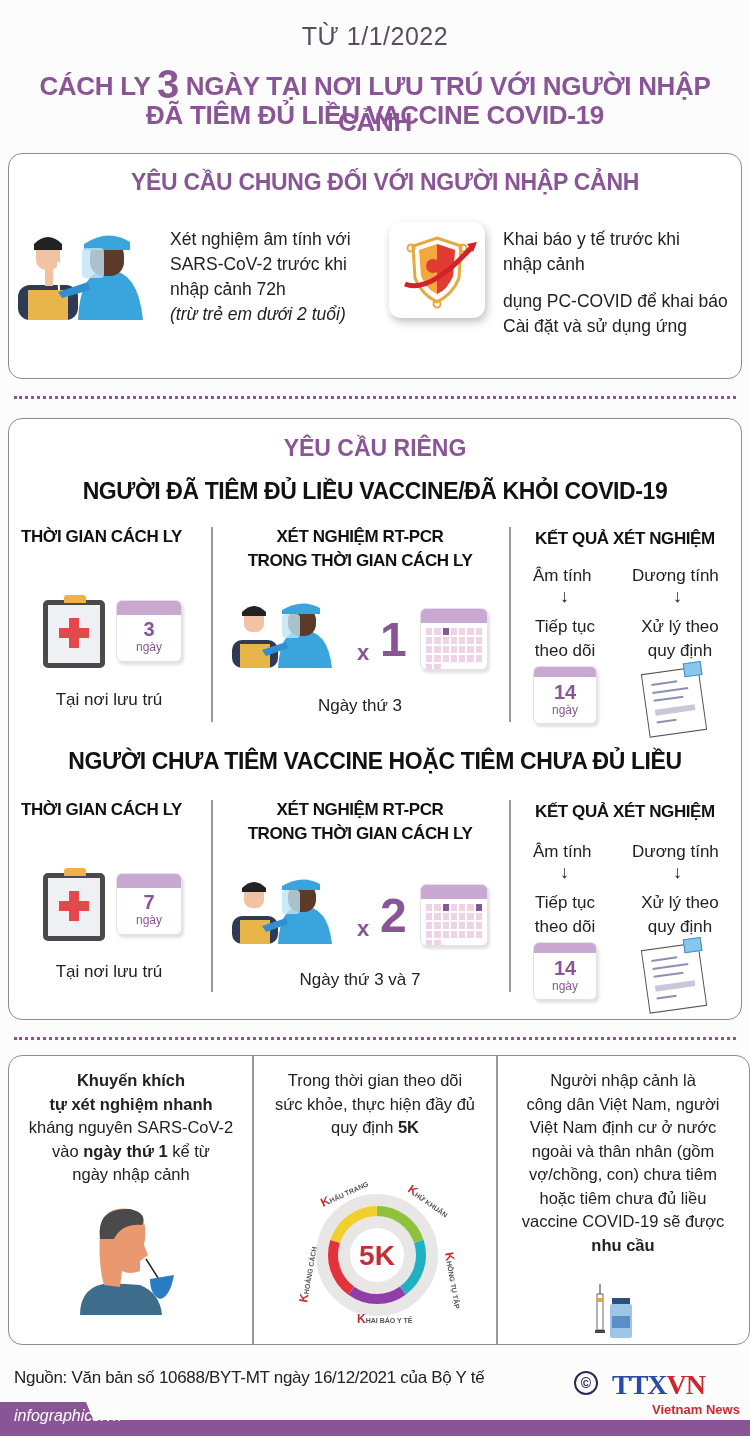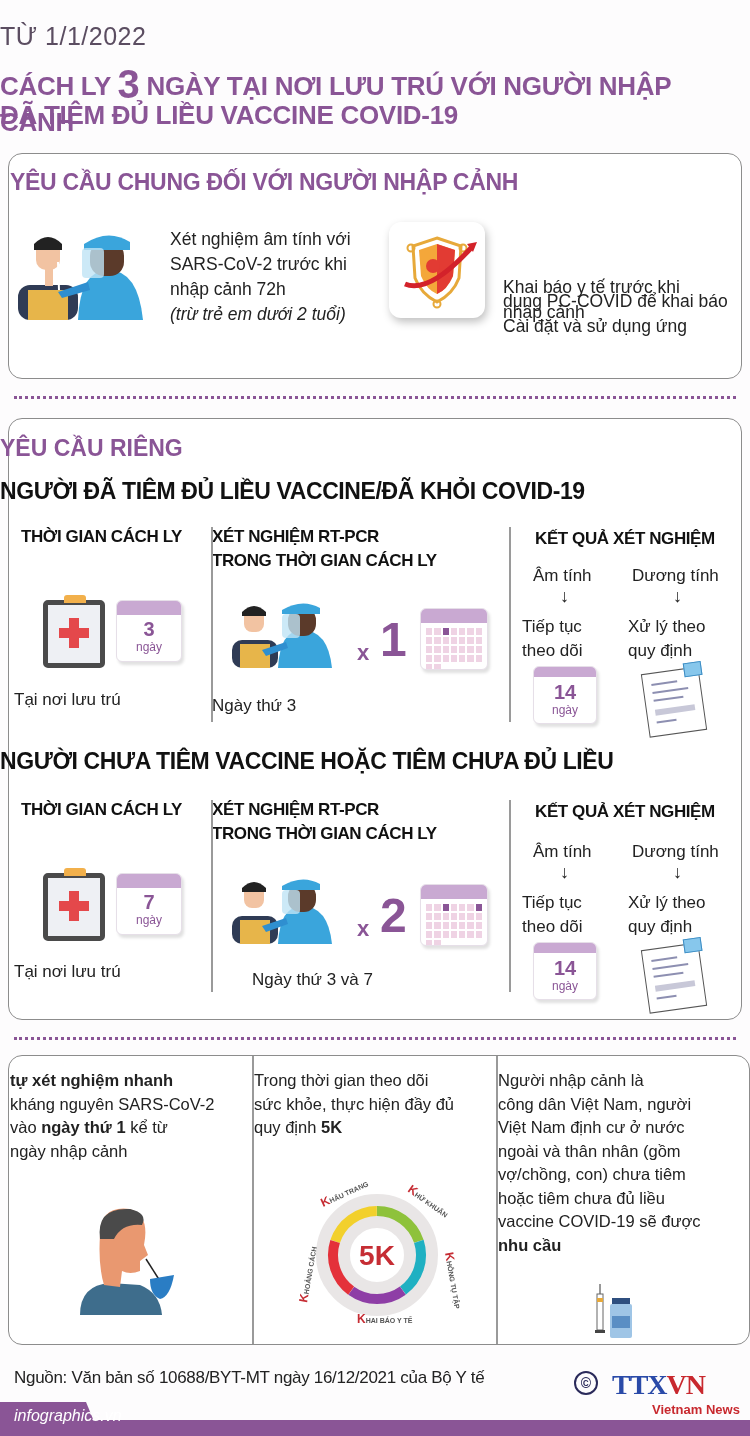--- a/index.html
+++ b/index.html
@@ -1,19 +1,19 @@
 <!DOCTYPE html>
 <html><head>
 <meta charset="utf-8">
 <style>
   * { box-sizing: border-box; margin: 0; padding: 0; }
   html, body { width: 750px; height: 1436px; background: #fdfcfd; overflow: hidden; }
   body { font-family: "Liberation Sans", "DejaVu Sans", sans-serif; color: #1d1d1f; position: relative; }
   .abs { position: absolute; }
-  .center { }
+  .center { text-align: center; }
 
   
   .h-date { top: 22px; left: 0; width: 750px; font-size: 25px; color: #5b4d61; letter-spacing: 0.5px; }
   .h-title1 { top: 62px; left: 0; width: 750px; font-size: 26px; font-weight: bold; color: #8a5596; letter-spacing: -0.3px; }
   .h-title1 .big3 { font-size: 40px; vertical-align: -3px; }
   .h-title2 { top: 100px; left: 0; width: 750px; font-size: 26px; font-weight: bold; color: #8a5596; letter-spacing: -0.3px; }
 
   .card { border: 1.5px solid #8c8c8c; border-radius: 14px; background: #fff; }
   .dots { border-top: 3px dotted #8a5596; }
 
@@ -108,21 +108,21 @@
     <path d="M48 22 L66 28 L64 54 Q58 68 48 72 Q38 68 32 54 L30 28Z" fill="#f4a73a"></path>
     <path d="M48 22 L66 28 L64 54 Q58 68 48 72Z" fill="#e23b33"></path>
     <circle cx="44" cy="44" r="7" fill="#e23b33"></circle>
     <circle cx="22" cy="26" r="3.5" fill="none" stroke="#e7a93a" stroke-width="2"></circle>
     <circle cx="74" cy="26" r="3.5" fill="none" stroke="#e7a93a" stroke-width="2"></circle>
     <circle cx="48" cy="82" r="3.5" fill="none" stroke="#e7a93a" stroke-width="2"></circle>
     <path d="M16 62 Q40 72 82 26" fill="none" stroke="#d3222a" stroke-width="5"></path>
     <path d="M78 22 L88 20 L84 30Z" fill="#d3222a"></path>
   </svg>
 </div>
-<div class="abs txt" style="top:227px;left:503px;margin-top:48px;">
+<div class="abs txt" style="top:227px;left:503px;">
   <div>Khai báo y tế trước khi</div>
   <div>nhập cảnh</div>
 </div>
 <div class="abs txt" style="top:289px;left:503px;">
   <div>dụng PC-COVID để khai báo</div>
   <div>Cài đặt và sử dụng ứng</div>
 </div>
 
 <div class="abs dots" style="top:396px;left:14px;width:722px;"></div>
 
@@ -294,21 +294,21 @@
       <span></span>
       <span></span>
       <span></span>
       <span></span>
       <span></span>
       <span></span>
       <span></span>
       <span></span>
     </div>
 </div>
-<div class="abs res center" style="top:968px;left:212px;width:296px;margin-left:40px;">Ngày thứ 3 và 7</div>
+<div class="abs res center" style="top:968px;left:212px;width:296px;">Ngày thứ 3 và 7</div>
 
 <div class="abs res" style="top:840px;left:533px;">Âm tính</div>
 <div class="abs res" style="top:840px;left:632px;">Dương tính</div>
 <div class="abs arrow" style="top:862px;left:560px;">↓</div>
 <div class="abs arrow" style="top:862px;left:673px;">↓</div>
 <div class="abs res center" style="top:891px;left:522px;width:86px;">
   <div>Tiếp tục</div>
   <div>theo dõi</div>
 </div>
 <div class="abs res center" style="top:891px;left:628px;width:104px;">
@@ -329,20 +329,21 @@
     <span class="badge"></span>
 </div>
 
 <div class="abs dots" style="top:1037px;left:14px;width:722px;"></div>
 
 <div class="abs card b-card" style="left:8px;width:742px;border-radius:14px;"></div>
 <div class="abs vline" style="top:1056px;left:252px;height:288px;"></div>
 <div class="abs vline" style="top:1056px;left:496px;height:288px;"></div>
 
 <div class="abs b-txt center" style="top:1069px;left:10px;width:242px;">
+  <div style="font-weight:bold;">Khuyến khích</div>
   <div style="font-weight:bold;">tự xét nghiệm nhanh</div>
   <div>kháng nguyên SARS-CoV-2</div>
   <div><span>vào </span><b>ngày thứ 1</b><span> kể từ</span></div>
   <div>ngày nhập cảnh</div>
 </div>
 <div class="abs" style="top:1205px;left:70px;width:110px;height:110px;">
   <svg width="110" height="110" viewBox="0 0 110 110">
     <path d="M10 110 Q10 80 40 78 L70 80 Q90 88 92 110Z" fill="#3e6d8c"></path>
     <path d="M30 30 Q30 0 60 4 Q80 10 74 40 L78 50 L70 56 L70 66 Q60 70 52 66 L50 82 L34 80 Q28 60 30 30Z" fill="#e99870"></path>
     <path d="M30 34 Q26 2 60 4 Q78 8 72 20 Q52 18 44 34Z" fill="#4a4a4a"></path>

